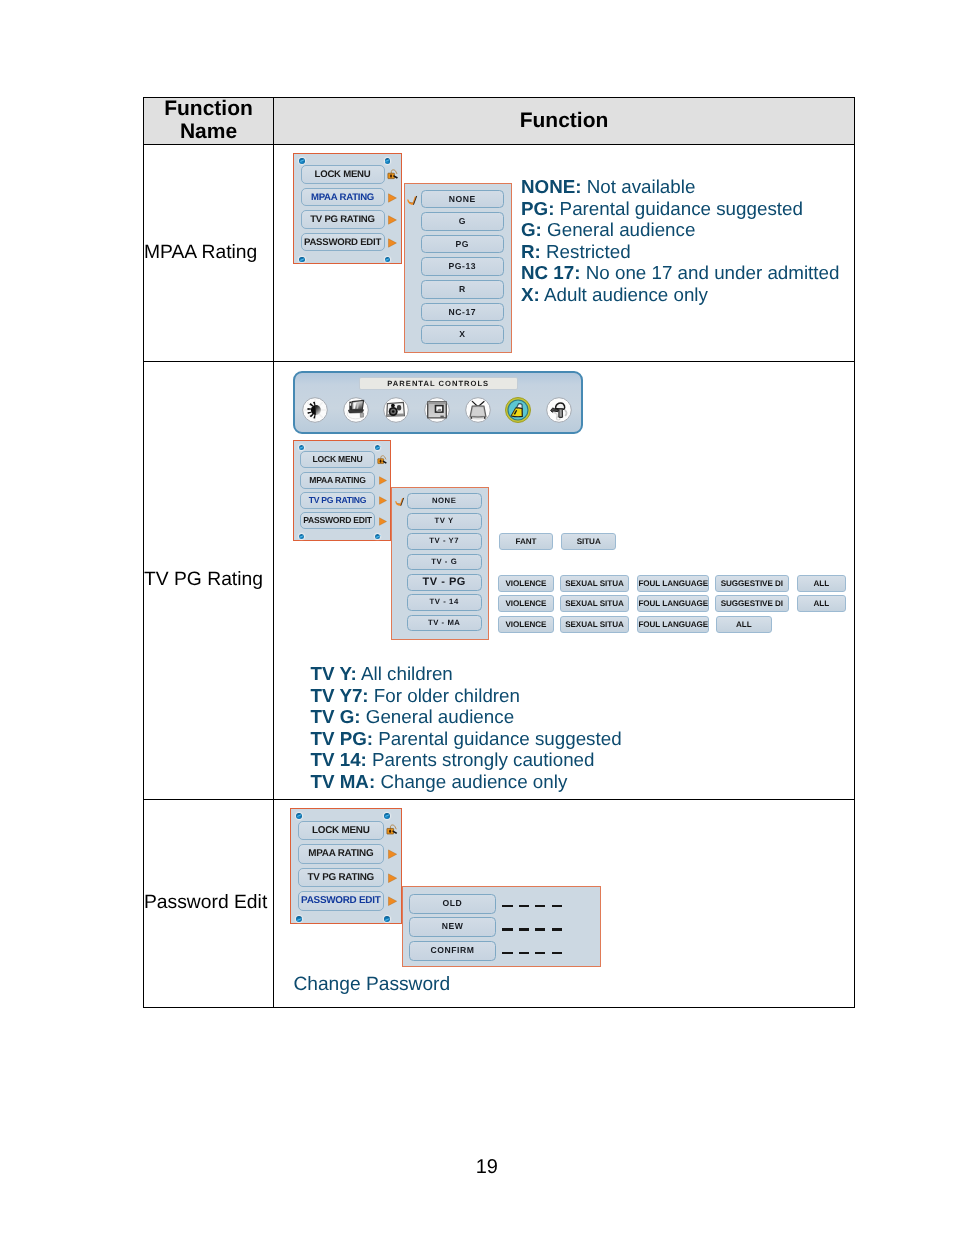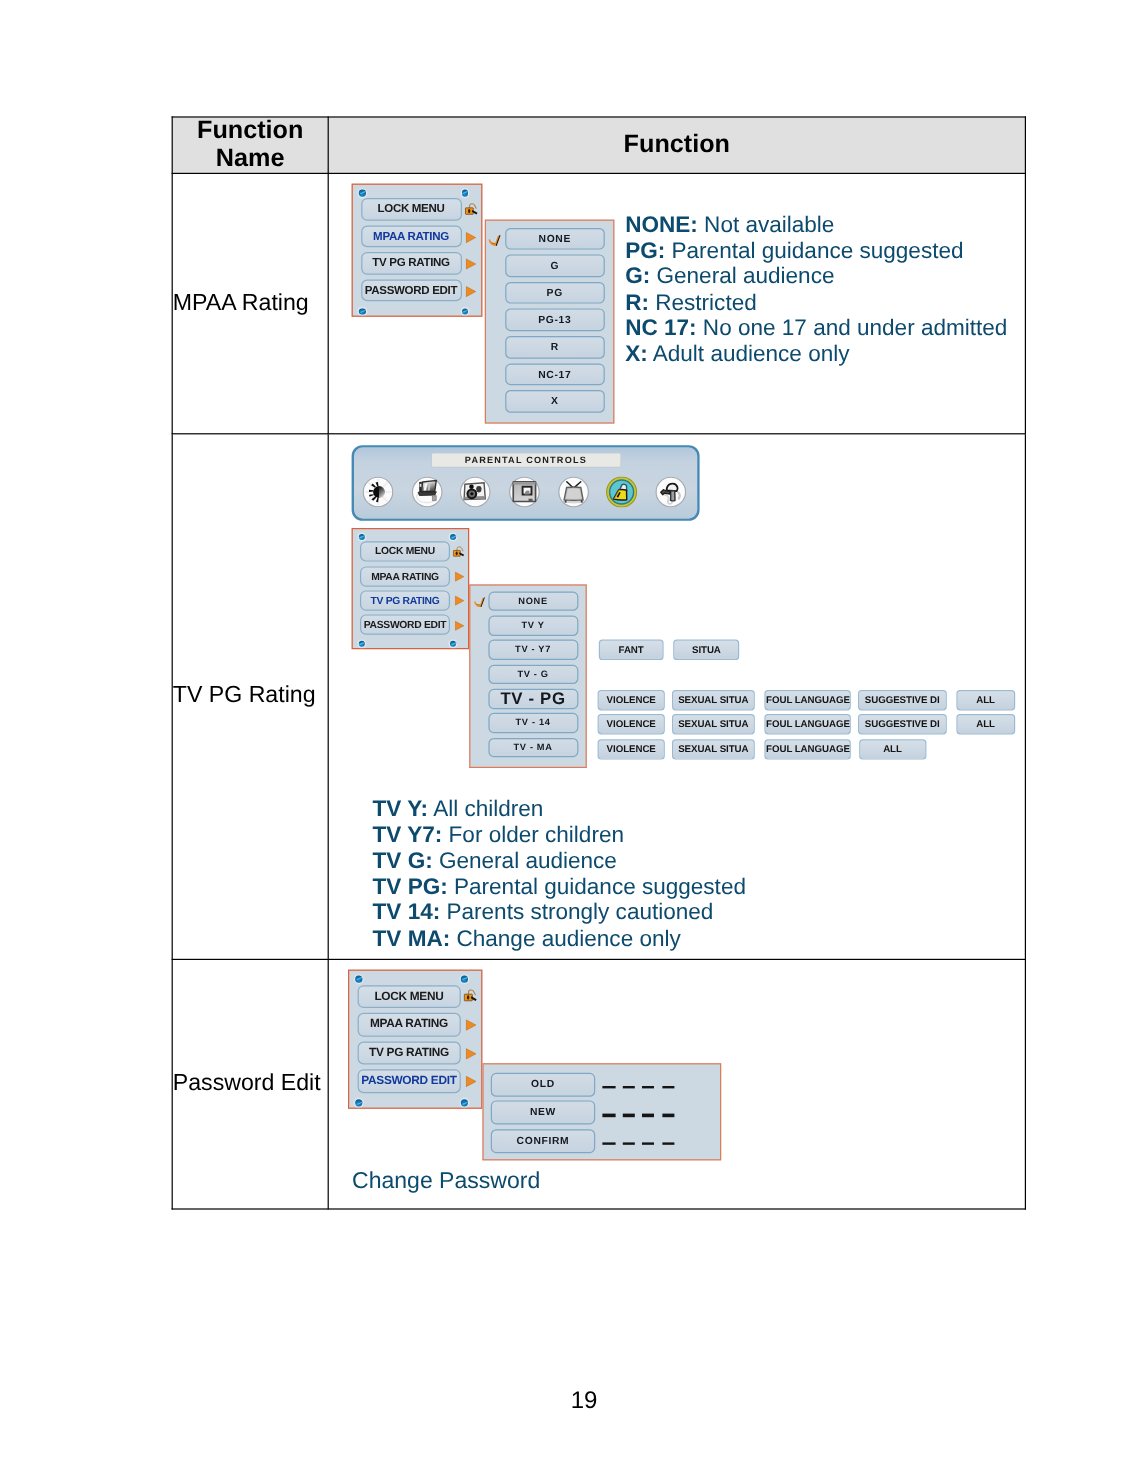--- a/index.html
+++ b/index.html
@@ -274,21 +274,21 @@
       <span class="micon" style="position:absolute;left:2.604200000000002px;top:9.529399999999999px">
         <svg viewBox="0 0 11 10" width="10.327" height="9.4395">
           <path d="M0.2 4.4 C0.6 7.8 3.2 9.9 6.3 9.3 L9.0 1.6 L7.6 1.1 L5.5 7.2 C3.4 7.6 1.8 6.4 1.3 4.2 Z" fill="#ef8a22"></path>
           <path d="M6.2 9.3 L9.3 0.9" fill="none" stroke="#1a1a1a" stroke-width="0.85"></path>
           <path d="M5.2 7.3 C4.2 7.6 3.1 7.5 2.3 6.9 L5.8 7.1 Z" fill="#7d5118"></path>
         </svg>
       </span>
       <div class="sbtn" style="left:14.457800000000002px;top:25.28887px;width:74.89320000000001px;height:16.721400000000003px;line-height:14.563800000000002px;font-size:7.72px">TV Y</div>
       <div class="sbtn" style="left:14.457800000000002px;top:45.63324px;width:74.89320000000001px;height:16.721400000000003px;line-height:14.563800000000002px;font-size:7.72px">TV - Y7</div>
       <div class="sbtn" style="left:14.457800000000002px;top:65.97761px;width:74.89320000000001px;height:16.721400000000003px;line-height:14.563800000000002px;font-size:7.72px">TV - G</div>
-      <div class="sbtn" style="left:14.457800000000002px;top:86.32198px;width:74.89320000000001px;height:16.721400000000003px;line-height:14.563800000000002px;font-size:14px">TV - PG</div>
+      <div class="sbtn" style="left:14.457800000000002px;top:86.32198px;width:74.89320000000001px;height:16.721400000000003px;line-height:14.563800000000002px;font-size:11px">TV - PG</div>
       <div class="sbtn" style="left:14.457800000000002px;top:106.66635px;width:74.89320000000001px;height:16.721400000000003px;line-height:14.563800000000002px;font-size:7.72px">TV - 14</div>
       <div class="sbtn" style="left:14.457800000000002px;top:127.01072px;width:74.89320000000001px;height:16.721400000000003px;line-height:14.563800000000002px;font-size:7.72px">TV - MA</div>
     </div>
   <div id="flags">
       <div class="fbtn" style="left:498.7px;top:533.4px;width:54.5px;height:16.8px;line-height:15px">FANT</div>
       <div class="fbtn" style="left:561.1px;top:533.4px;width:55.2px;height:16.8px;line-height:15px">SITUA</div>
       <div class="fbtn" style="left:498.2px;top:574.8px;width:55.6px;height:16.8px;line-height:15px">VIOLENCE</div>
       <div class="fbtn" style="left:559.8px;top:574.8px;width:69.3px;height:16.8px;line-height:15px">SEXUAL SITUA</div>
       <div class="fbtn" style="left:637.4px;top:574.8px;width:71.8px;height:16.8px;line-height:15px">FOUL LANGUAGE</div>
       <div class="fbtn" style="left:715px;top:574.8px;width:73.7px;height:16.8px;line-height:15px">SUGGESTIVE DI</div>

